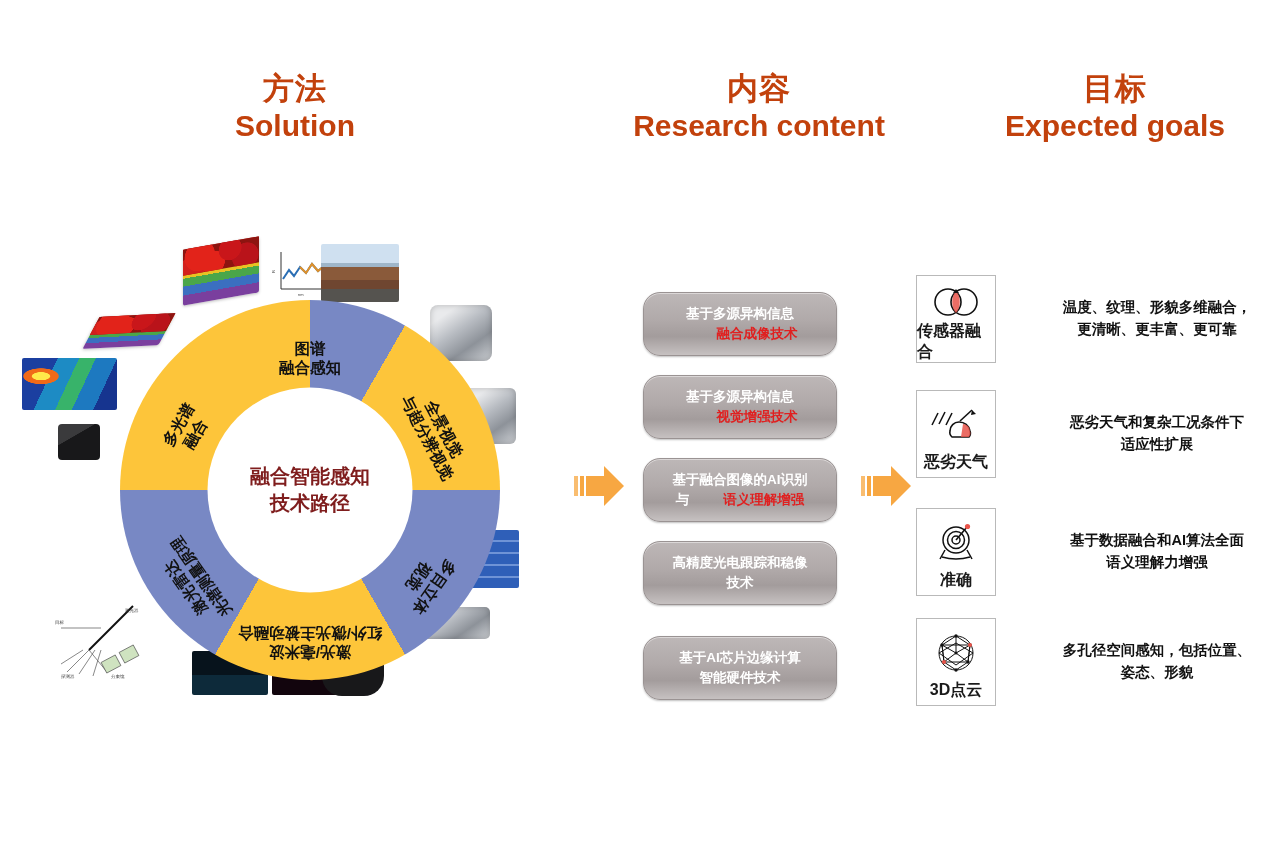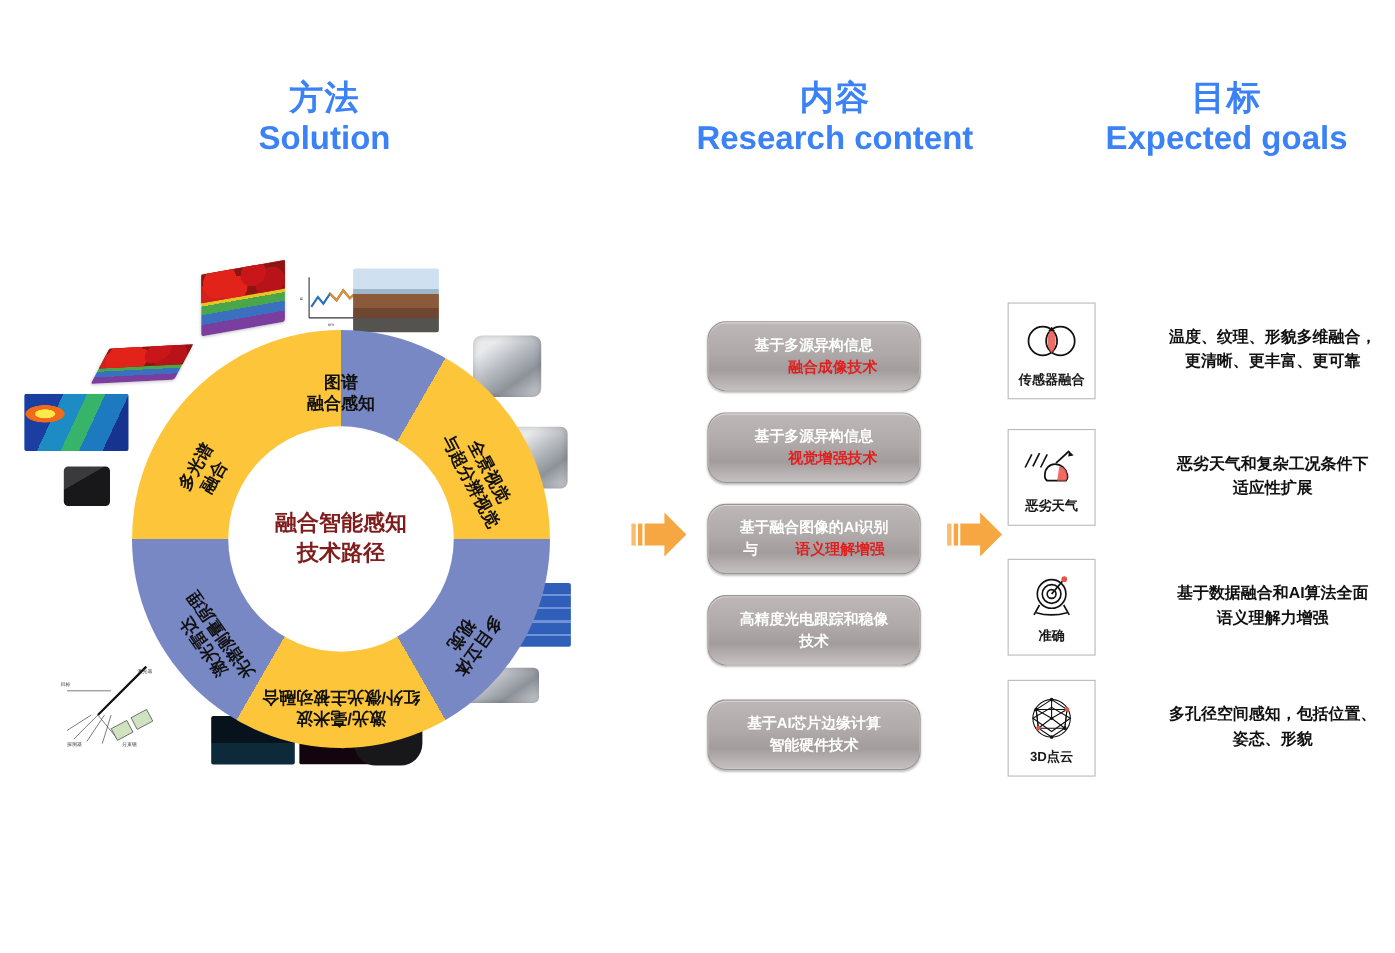--- a/index.html
+++ b/index.html
@@ -6,21 +6,21 @@
   body{
     width:1268px;height:866px;
     background:#ffffff;
     font-family:"Liberation Sans","DejaVu Sans",sans-serif;
     overflow:hidden;
     position:relative;
   }
   .stage{position:relative;width:1268px;height:866px;}
 
   
-  .col-head{position:absolute;text-align:center;color:#3b82f6;font-weight:bold;line-height:1.12;}
+  .col-head{position:absolute;text-align:center;color:#c2410c;font-weight:bold;line-height:1.12;}
   .col-head .cn{font-size:31px;letter-spacing:1px;display:block;}
   .col-head .en{font-size:30px;display:block;margin-top:2px;}
   #head-solution{left:150px;top:72px;width:290px;}
   #head-content{left:614px;top:72px;width:290px;}
   #head-goals{left:970px;top:72px;width:290px;}
 
   
   .donut-wrap{position:absolute;left:120px;top:300px;width:380px;height:380px;}
   .donut{position:absolute;inset:0;border-radius:50%;}
   .donut-hole{position:absolute;left:50%;top:50%;transform:translate(-50%,-50%);
@@ -75,21 +75,21 @@
     display:flex;align-items:center;justify-content:center;
     text-align:center;font-size:13.5px;font-weight:bold;color:#ffffff;line-height:1.45;}
   .mbox .hl{color:#e02020;padding-left:34px;}
 
   
   .rrow{position:absolute;left:916px;display:flex;align-items:center;}
   .icon-card{width:80px;height:88px;border:1px solid #b9b9b9;background:#fff;
     display:flex;flex-direction:column;align-items:center;justify-content:flex-start;
     padding-top:9px;box-sizing:border-box;}
   .icon-card .glyph{height:50px;display:flex;align-items:center;justify-content:center;}
-  .icon-card .cap{font-size:12px;font-weight:bold;color:#1a1a1a;margin-top:2px;}
+  .icon-card .cap{font-size:16px;font-weight:bold;color:#1a1a1a;margin-top:2px;}
   .rtext{margin-left:28px;width:266px;text-align:center;font-size:14.5px;
     font-weight:bold;color:#111;line-height:1.5;}
   .rtext span{display:block;}
 </style>
 </head>
 <body>
 
 <div class="stage">
 
   <div class="col-head" id="head-solution">

